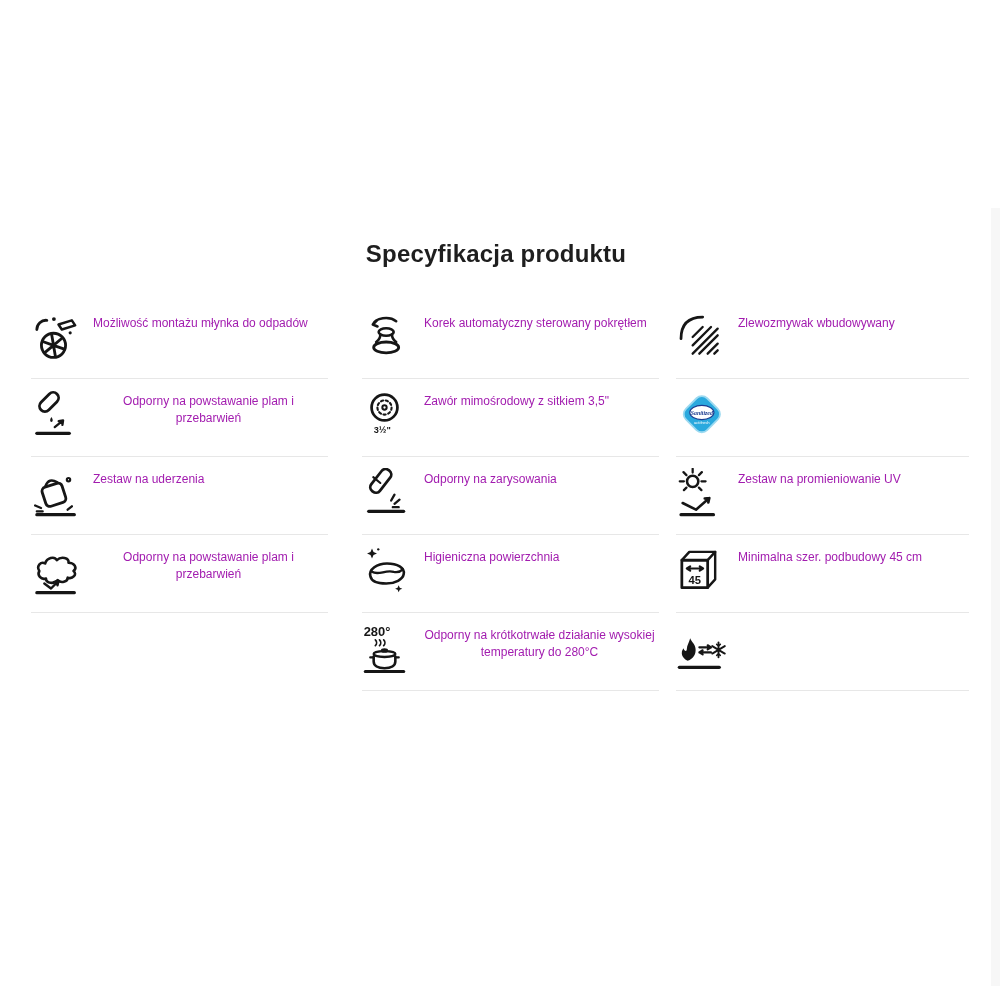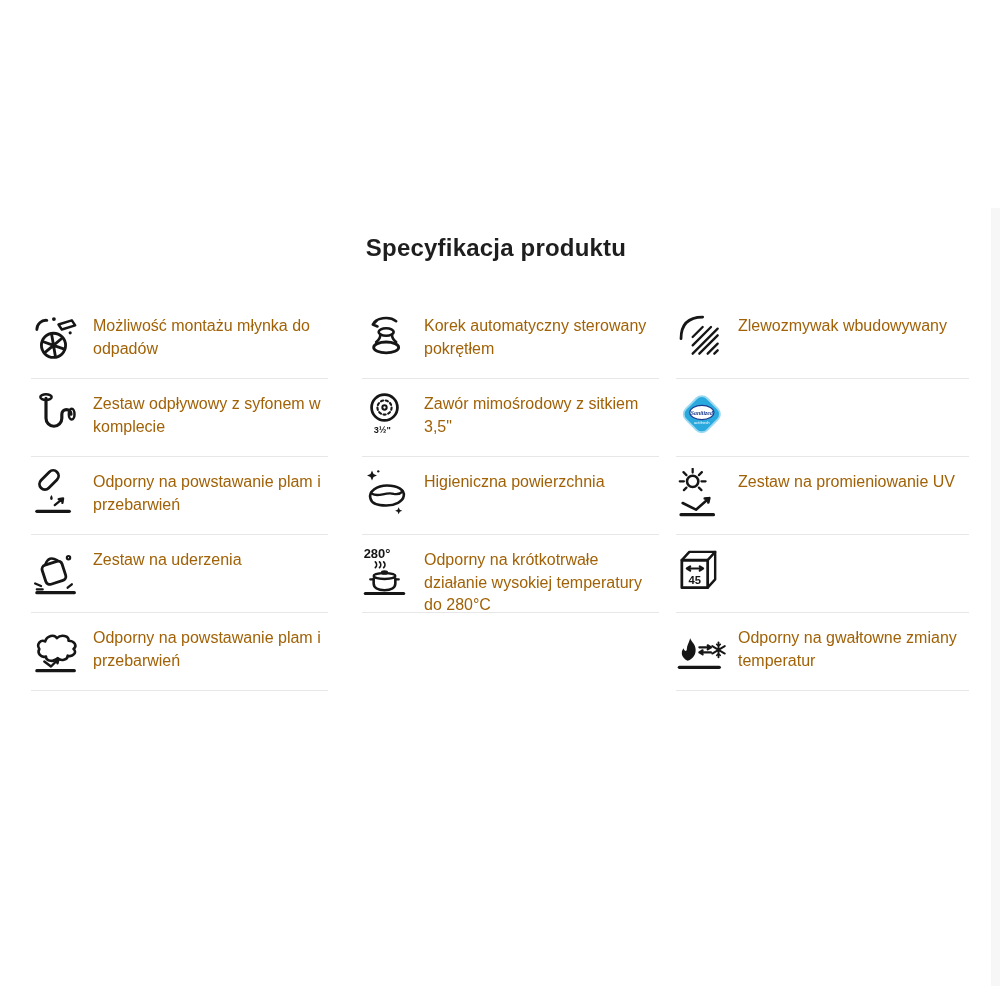--- a/index.html
+++ b/index.html
@@ -3,38 +3,38 @@
 <meta charset="utf-8">
 <style>
   html,body{margin:0;padding:0;}
   body{
     width:1000px;height:1000px;background:#ffffff;overflow:hidden;position:relative;
     font-family:"Liberation Sans","DejaVu Sans",sans-serif;
   }
   .page{position:absolute;inset:0;background:#ffffff;}
   .right-strip{position:absolute;right:0;top:208px;width:9px;height:778px;background:#f7f7f7;}
   .title{
-    position:absolute;top:234px;left:0;width:992px;text-align:center;
+    position:absolute;top:240px;left:0;width:992px;text-align:center;
     font-size:24px;font-weight:600;color:#1e1e1e;letter-spacing:.2px;
   }
   .col{position:absolute;top:301px;}
   .col-1{left:31px;width:297px;}
   .col-2{left:362px;width:297px;}
   .col-3{left:676px;width:293px;}
   .item{
     display:flex;align-items:flex-start;height:78px;box-sizing:border-box;
     border-bottom:1px solid #e7e7e7;padding-top:11px;
   }
   .icon-box{width:62px;flex:none;position:relative;}
   .icon{width:50px;height:50px;display:block;}
   .icon .st{stroke:#161616;fill:none;stroke-linecap:round;stroke-linejoin:round;}
   .icon .fl{fill:#161616;stroke:none;}
   .icon-num{font-family:"Liberation Sans",sans-serif;font-weight:bold;fill:#161616;}
   .text{
-    font-size:16px;color:#a16207;line-height:1.42;padding-top:3px;padding-right:4px;
+    font-size:12px;color:#a21caf;line-height:1.42;padding-top:3px;padding-right:4px;text-align:center;
   }
 </style>
 </head>
 <body>
 
 <div class="page">
   <div class="title">Specyfikacja produktu</div>
   <div class="col col-1">
       <div class="item">
         <div class="icon-box">
@@ -43,32 +43,20 @@
               <circle cx="27" cy="40" r="14.5"></circle>
               <path d="M27 40 L40 44.6 M27 40 L29.3 53.5 M27 40 L16.5 48.8 M27 40 L14 35.4 M27 40 L24.7 26.5 M27 40 L37.5 31.2"></path>
               <path d="M7 21 A11 11 0 0 1 19 10"></path>
               <path d="M33 15 L49 10 L53 16 L37 21 Z" stroke-width="3"></path>
             </g>
             <circle class="fl" cx="27.5" cy="8.5" r="2.3"></circle>
             <circle class="fl" cx="47" cy="25" r="1.9"></circle>
           </svg>
         </div>
         <div class="text">Możliwość montażu młynka do odpadów</div>
-      </div>
-      <div class="item">
-        <div class="icon-box">
-          <svg class="icon" viewBox="0 0 60 60">
-            <g class="st" stroke-width="3.8">
-              <path d="M18 10 V34 A9.5 9.5 0 0 0 37 34 V29 A5.5 5.5 0 0 1 48 29"></path>
-              <ellipse cx="18" cy="8.5" rx="6.8" ry="3.4" stroke-width="3"></ellipse>
-              <ellipse cx="48.8" cy="29" rx="3.4" ry="6.4" stroke-width="3"></ellipse>
-            </g>
-          </svg>
-        </div>
-        <div class="text">Zestaw odpływowy z syfonem w komplecie</div>
       </div>
       <div class="item">
         <div class="icon-box">
           <svg class="icon" viewBox="0 0 60 60">
             <g class="st" stroke-width="3.4">
               <rect x="15.5" y="1" width="13" height="27" rx="6.5" transform="rotate(45 22 14)"></rect>
               <path d="M28.5 44.5 L38.5 36.5 M38.5 36.5 L33.2 37.3 M38.5 36.5 L37.7 41.8" stroke-width="2.8"></path>
               <path d="M7 52 H46" stroke-width="3.8"></path>
             </g>
             <path class="fl" d="M24.5 32.5 c-2.1 3.1 -2.1 5.6 0 5.9 c2.1 -0.3 2.1 -2.8 0 -5.9 Z"></path>
@@ -128,20 +116,33 @@
               <circle cx="27" cy="21" r="2.6" stroke-width="2.4"></circle>
             </g>
             <text class="icon-num" x="14" y="51" font-size="11">3½"</text>
           </svg>
         </div>
         <div class="text">Zawór mimośrodowy z sitkiem 3,5"</div>
       </div>
       <div class="item">
         <div class="icon-box">
           <svg class="icon" viewBox="0 0 60 60">
+            <g class="st" stroke-width="3.3">
+              <rect x="16" y="0.5" width="13" height="32" rx="6" transform="rotate(38 24 16)"></rect>
+              <path d="M13.5 11 L22 18" stroke-width="2.5"></path>
+              <path d="M39 32 L35 39 M45 38 L39 43 M44 47 L37 47" stroke-width="2.8"></path>
+              <path d="M8 52 H50" stroke-width="3.8"></path>
+            </g>
+          </svg>
+        </div>
+        <div class="text">Odporny na zarysowania</div>
+      </div>
+      <div class="item">
+        <div class="icon-box">
+          <svg class="icon" viewBox="0 0 60 60">
             <g class="st" stroke-width="3.1">
               <path d="M10 36 C8 28 18 21 30 21 C42 21 52 26 50 34 C49 40 40 45 29 45 C18 45 11 42 10 36 Z"></path>
               <path d="M12 31 C20 36 28 28 38 31 C43 32 47 30 49 28" stroke-width="2.9"></path>
             </g>
             <path class="fl" d="M12 3 L13.8 7.2 L18 9 L13.8 10.8 L12 15 L10.2 10.8 L6 9 L10.2 7.2 Z"></path>
             <path class="fl" d="M44 47 L45.3 50 L48.3 51.3 L45.3 52.6 L44 55.6 L42.7 52.6 L39.7 51.3 L42.7 50 Z"></path>
             <circle class="fl" cx="19.5" cy="4" r="1.4"></circle>
           </svg>
         </div>
         <div class="text">Higieniczna powierzchnia</div>
@@ -207,31 +208,31 @@
           <svg class="icon" viewBox="0 0 60 60">
             <g class="st" stroke-width="3.3">
               <rect x="7" y="17" width="31" height="33"></rect>
               <path d="M7 17 L16 7 L47 7 L38 17 Z" stroke-width="2.9"></path>
               <path d="M47 7 L47 40 L38 50" stroke-width="2.9"></path>
               <path d="M13 27 H32.5 M13 27 L17 24.5 M13 27 L17 29.5 M32.5 27 L28.5 24.5 M32.5 27 L28.5 29.5" stroke-width="2.6"></path>
             </g>
             <text class="icon-num" x="22.5" y="46" text-anchor="middle" font-size="13.5">45</text>
           </svg>
         </div>
+        <div class="text">Minimalna szer. podbudowy 45 cm</div>
       </div>
       <div class="item">
         <div class="icon-box">
           <svg class="icon" viewBox="0 0 60 60">
             <path class="fl" d="M14 44 C7 41 5 34 9 29 C10 33 13 33.5 13 30 C13 25 16 22 17 17 C19 22 23 24 23.5 30 C24 36 21 42 14 44 Z"></path>
             <g class="st" stroke-width="2.5">
               <path d="M28 28 H42 M42 28 L38 25.5 M42 28 L38 30.5"></path>
               <path d="M42 34 H28 M28 34 L32 31.5 M28 34 L32 36.5"></path>
               <path d="M51 22 V40 M43.5 26.5 L58.5 35.5 M58.5 26.5 L43.5 35.5" stroke-width="2.3"></path>
               <path d="M48.8 24.4 L51 26.2 L53.2 24.4 M48.8 37.6 L51 35.8 L53.2 37.6" stroke-width="1.8"></path>
             </g>
             <path class="st" d="M4 52 H52" stroke-width="3.8"></path>
           </svg>
         </div>
-        <div class="text">Odporny na gwałtowne zmiany temperatur</div>
       </div>
     </div>
   <div class="right-strip"></div>
 </div>
 
 </body></html>

